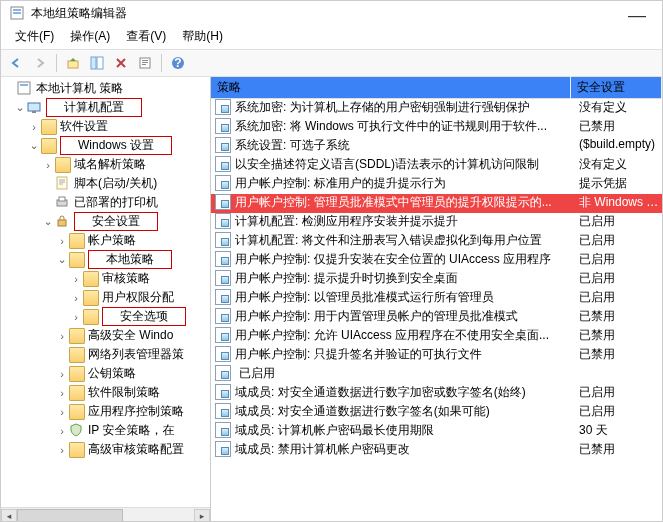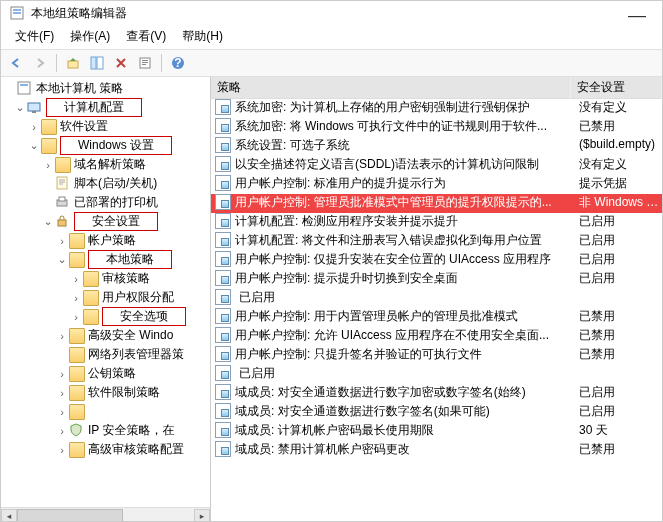--- a/index.html
+++ b/index.html
@@ -16,21 +16,21 @@
 .main{display:flex;height:calc(522px - 26px - 22px - 28px)}
 .tree-pane{width:210px;border-right:1px solid #ccc;overflow:auto;position:relative}
 .list-pane{flex:1;overflow:auto}
 .tree{padding:2px 0 2px 2px}
 .tree-row{display:flex;align-items:center;height:19px;white-space:nowrap}
 .tw{width:14px;text-align:center;color:#666;font-size:11px;cursor:pointer}
 .tic{width:16px;height:16px;margin-right:3px;flex-shrink:0}
 .tlbl{white-space:nowrap}
 .boxed{border:1px solid #c00;padding:0 17px}
 .folder{background:linear-gradient(#ffe9a8,#f9cf6e);border:1px solid #caa64b;border-radius:1px}
-.list-head{display:flex;background:#e5e5e5;border-bottom:1px solid #ddd;height:22px;align-items:center;position:sticky;top:0}
+.list-head{display:flex;background:#3b82f6;border-bottom:1px solid #ddd;height:22px;align-items:center;position:sticky;top:0}
 .list-head .col{padding:3px 6px;border-right:1px solid #eee}
 .col-policy{width:360px}
 .col-setting{flex:1}
 .list-row{display:flex;align-items:flex-start;height:19px}
 .list-row .lic{width:16px;height:16px;margin:0 4px;flex-shrink:0}
 .list-row .pol{width:340px;overflow:hidden;text-overflow:ellipsis;white-space:nowrap}
 .list-row .set{flex:1;overflow:hidden;text-overflow:ellipsis;white-space:nowrap;padding-left:4px}
 .list-row.sel{background:#ef4444;color:#fff}
 .list-row.sel .pol,.list-row.sel .set{color:#fff}
 .docicon{position:relative;background:#fff;border:1px solid #8aa0b8}
@@ -207,20 +207,21 @@
           <span class="tlbl">公钥策略</span>
         </div>
       <div class="tree-row" style="padding-left:52px">
           <span class="tw">›</span>
           <span class="tic folder"></span>
           <span class="tlbl">软件限制策略</span>
         </div>
       <div class="tree-row" style="padding-left:52px">
           <span class="tw">›</span>
           <span class="tic folder"></span>
+          <span class="tlbl">应用程序控制策略</span>
         </div>
       <div class="tree-row" style="padding-left:52px">
           <span class="tw">›</span>
           <span class="tic"><svg width="14" height="14">
               <path d="M7 1 L12 3 V7 C12 10 9 12 7 13 C5 12 2 10 2 7 V3 Z" fill="#d8e8c8" stroke="#6b9e4a"></path>
             </svg></span>
           <span class="tlbl">IP 安全策略，在</span>
         </div>
       <div class="tree-row" style="padding-left:52px">
           <span class="tw">›</span>
@@ -288,20 +289,21 @@
           <span class="pol">用户帐户控制: 仅提升安装在安全位置的 UIAccess 应用程序</span>
           <span class="set">已启用</span>
         </div>
         <div class="list-row">
           <span class="lic docicon"></span>
           <span class="pol">用户帐户控制: 提示提升时切换到安全桌面</span>
           <span class="set">已启用</span>
         </div>
         <div class="list-row">
           <span class="lic docicon"></span>
+          <span class="pol">用户帐户控制: 以管理员批准模式运行所有管理员</span>
           <span class="set">已启用</span>
         </div>
         <div class="list-row">
           <span class="lic docicon"></span>
           <span class="pol">用户帐户控制: 用于内置管理员帐户的管理员批准模式</span>
           <span class="set">已禁用</span>
         </div>
         <div class="list-row">
           <span class="lic docicon"></span>
           <span class="pol">用户帐户控制: 允许 UIAccess 应用程序在不使用安全桌面...</span>

